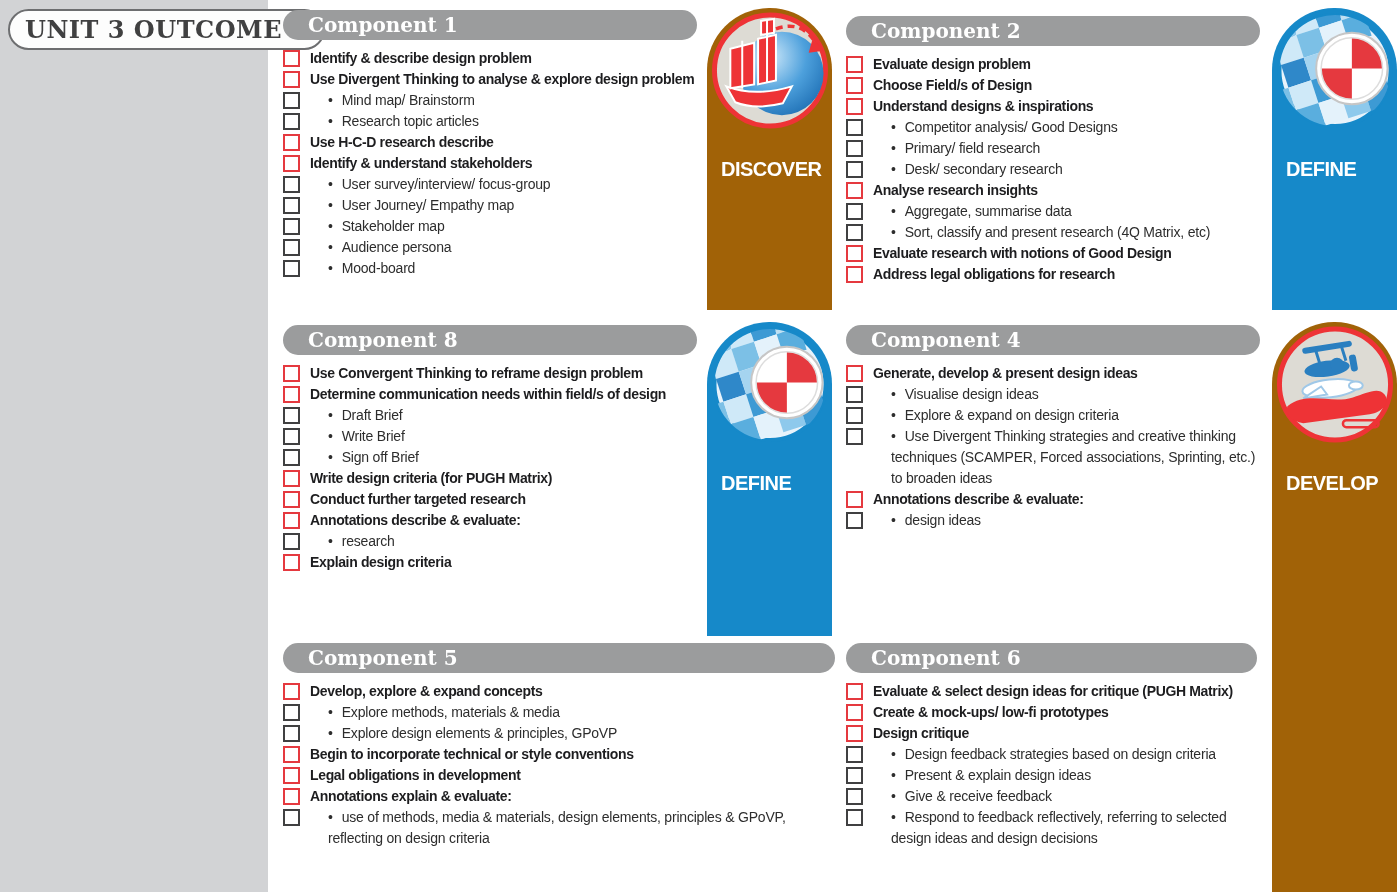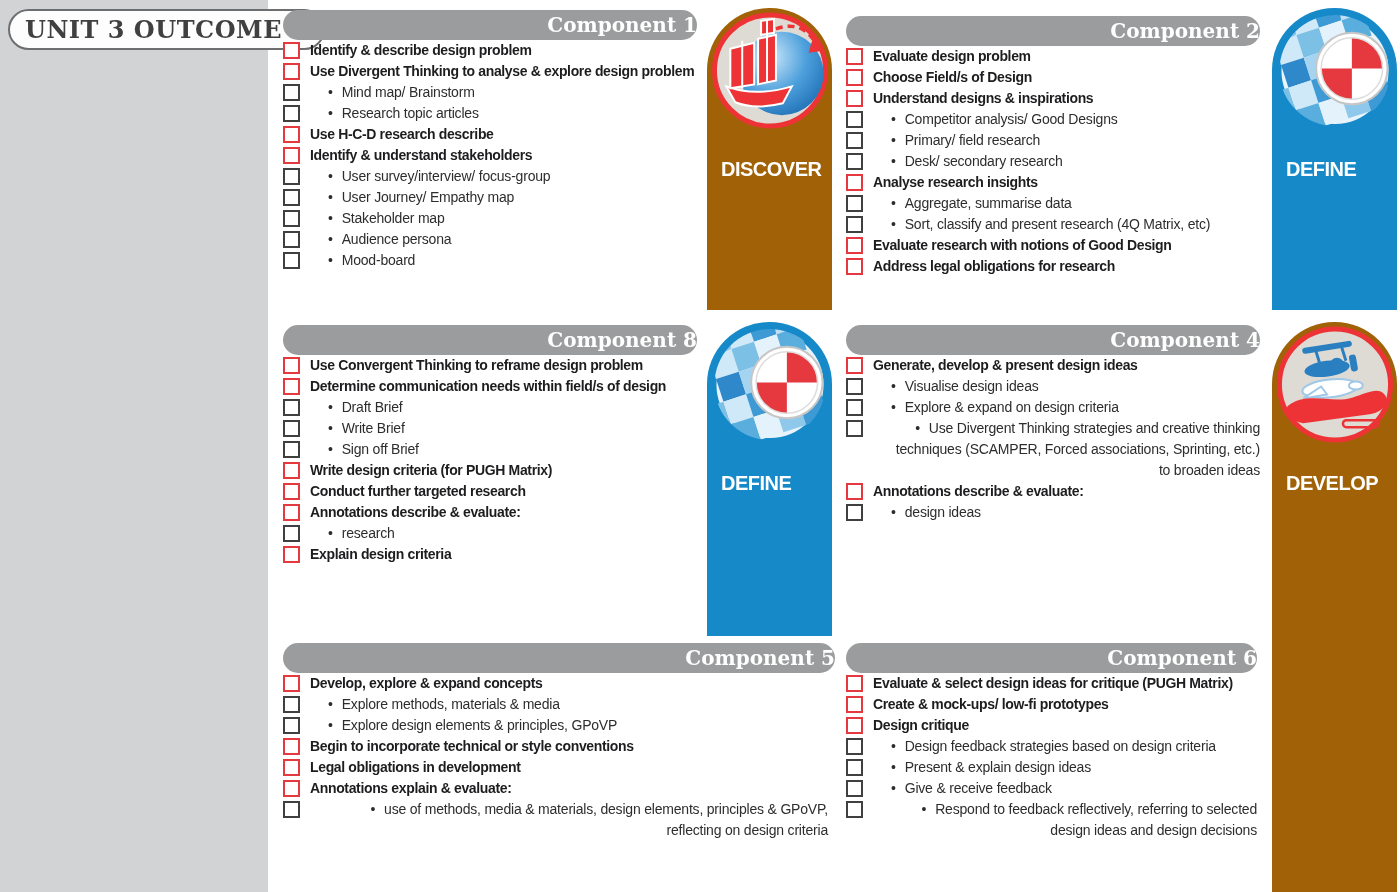--- a/index.html
+++ b/index.html
@@ -10,27 +10,27 @@
   }
   
   .sidebar{position:absolute;left:0;top:0;width:268px;height:892px;background:#d2d3d5;}
   .title-pill{
     position:absolute;left:8px;top:9px;display:inline-block;background:#fdfdfd;
     border:2px solid #6d6e70;border-radius:24px;padding:4px 15px;
     font-family:"DejaVu Serif","Liberation Serif",serif;font-weight:bold;
     font-size:24px;color:#404041;white-space:nowrap;letter-spacing:.5px;
   }
   
-  .component{position:absolute;text-align:right;}
+  .component{position:absolute;}
   .comp-header{
     height:30px;background:#9b9c9d;border-radius:16px;color:#ffffff;
     font-family:"DejaVu Serif","Liberation Serif",serif;font-weight:bold;
     font-size:20px;line-height:30px;padding-left:25px;box-sizing:border-box;
   }
-  .items{}
+  .items{margin-top:8px;}
   .item{display:flex;align-items:flex-start;}
   .checkbox{
     flex:0 0 auto;width:13px;height:13px;border:2px solid #404041;
     background:#ffffff;margin:2px 10px 0 0;
   }
   .checkbox.red{border-color:#e5393f;}
   .checkbox.dark{border-color:#404041;}
   .label{font-size:14px;line-height:21px;letter-spacing:-.2px;}
   .item.main .label{font-weight:bold;color:#1d1d1f;letter-spacing:-.35px;}
   .item.sub .label{color:#2d2d2d;padding-left:18px;}

